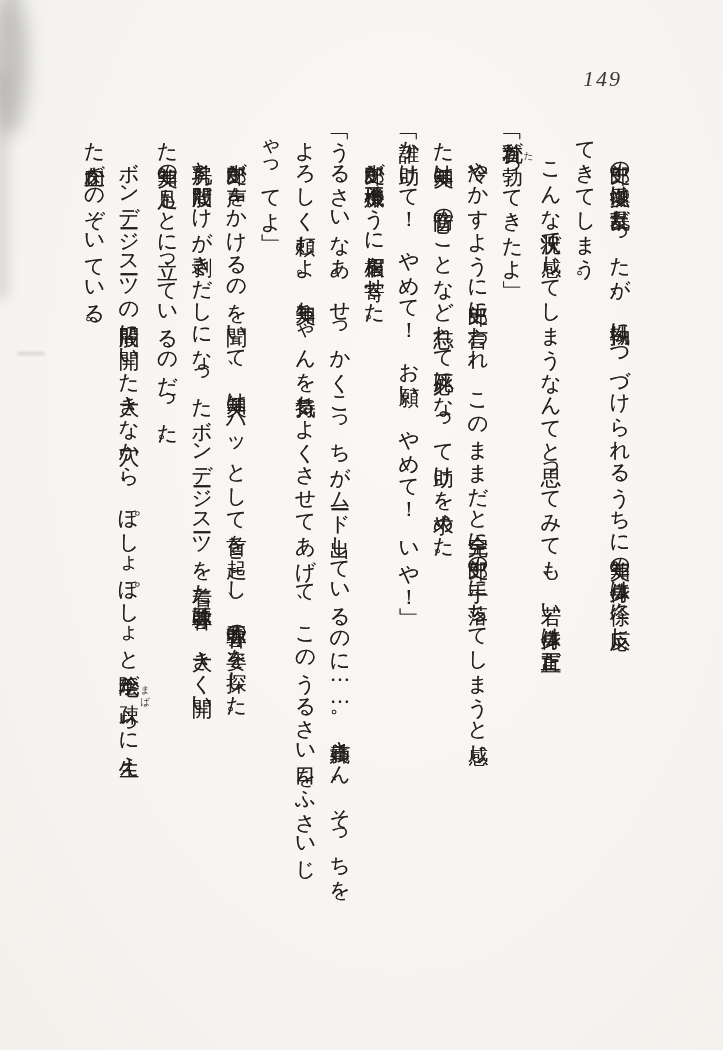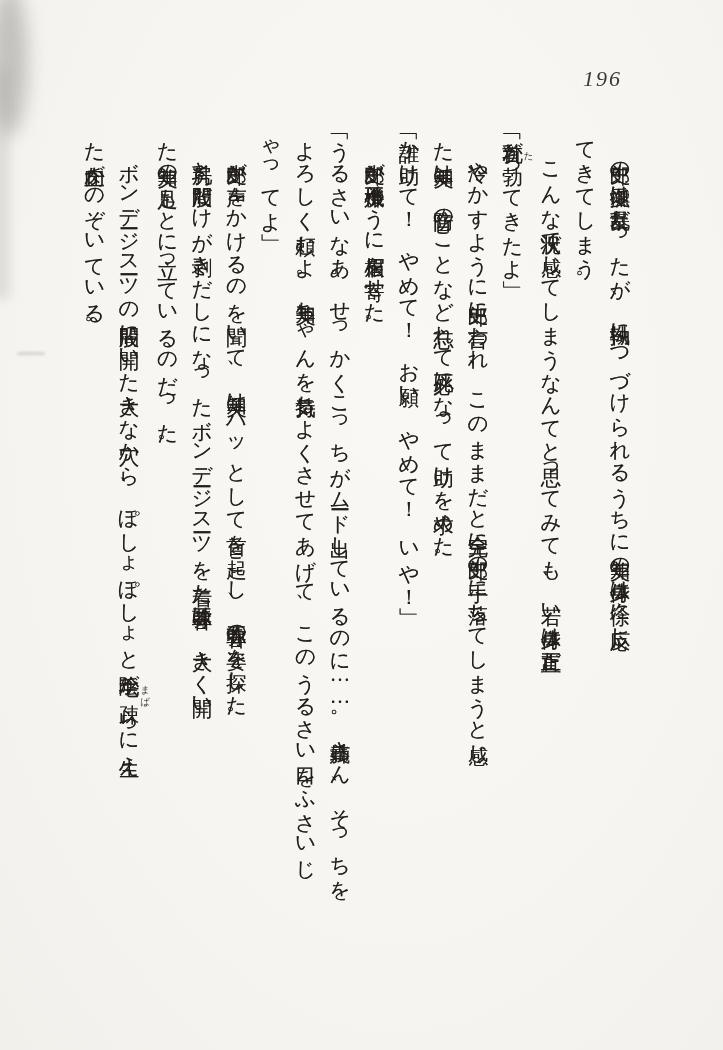--- a/index.html
+++ b/index.html
@@ -87,21 +87,21 @@
   }
 </style>
 </head>
 <body>
 
 <div class="page">
   <div class="smudge-a"></div>
   <div class="smudge-b"></div>
   <div class="mark-c"></div>
 
-  <div class="page-number">196</div>
+  <div class="page-number">149</div>
 
   <div class="text-block" id="text-block">
       <div class="tline indent">史郎の愛撫は乱暴だったが、執拗につづけられるうちに知美の身体は徐々に反応し</div>
       <div class="tline">てきてしまう。</div>
       <div class="tline indent">こんな状況で感じてしまうなんてと思ってみても、若い身体は正直だ。</div>
       <div class="tline">「乳首が<ruby>勃<rt>た</rt></ruby>ってきたよ」</div>
       <div class="tline indent">冷やかすように史郎に言われ、このままだと完全に史郎の手に落ちてしまうと感じ</div>
       <div class="tline">た知美は、防音のことなど忘れて必死になって助けを求めた。</div>
       <div class="tline">「誰か助けて！　やめて！　お願い、やめて！　いや！」</div>
       <div class="tline indent">史郎が不機嫌そうに眉根を寄せた。</div>

